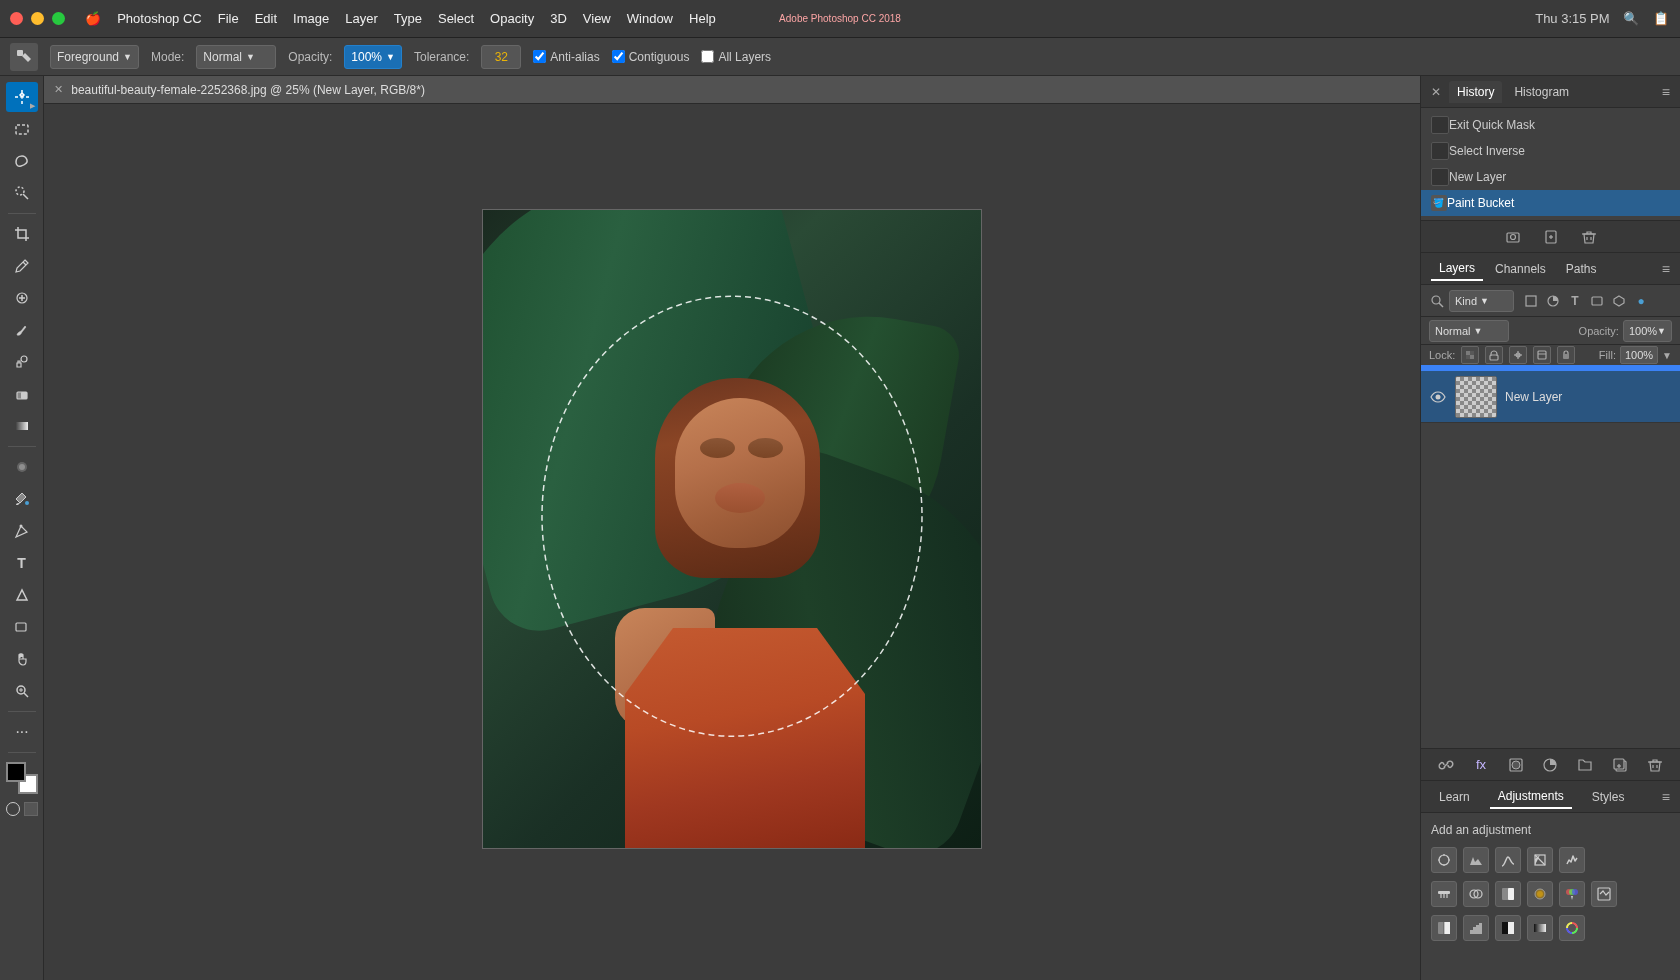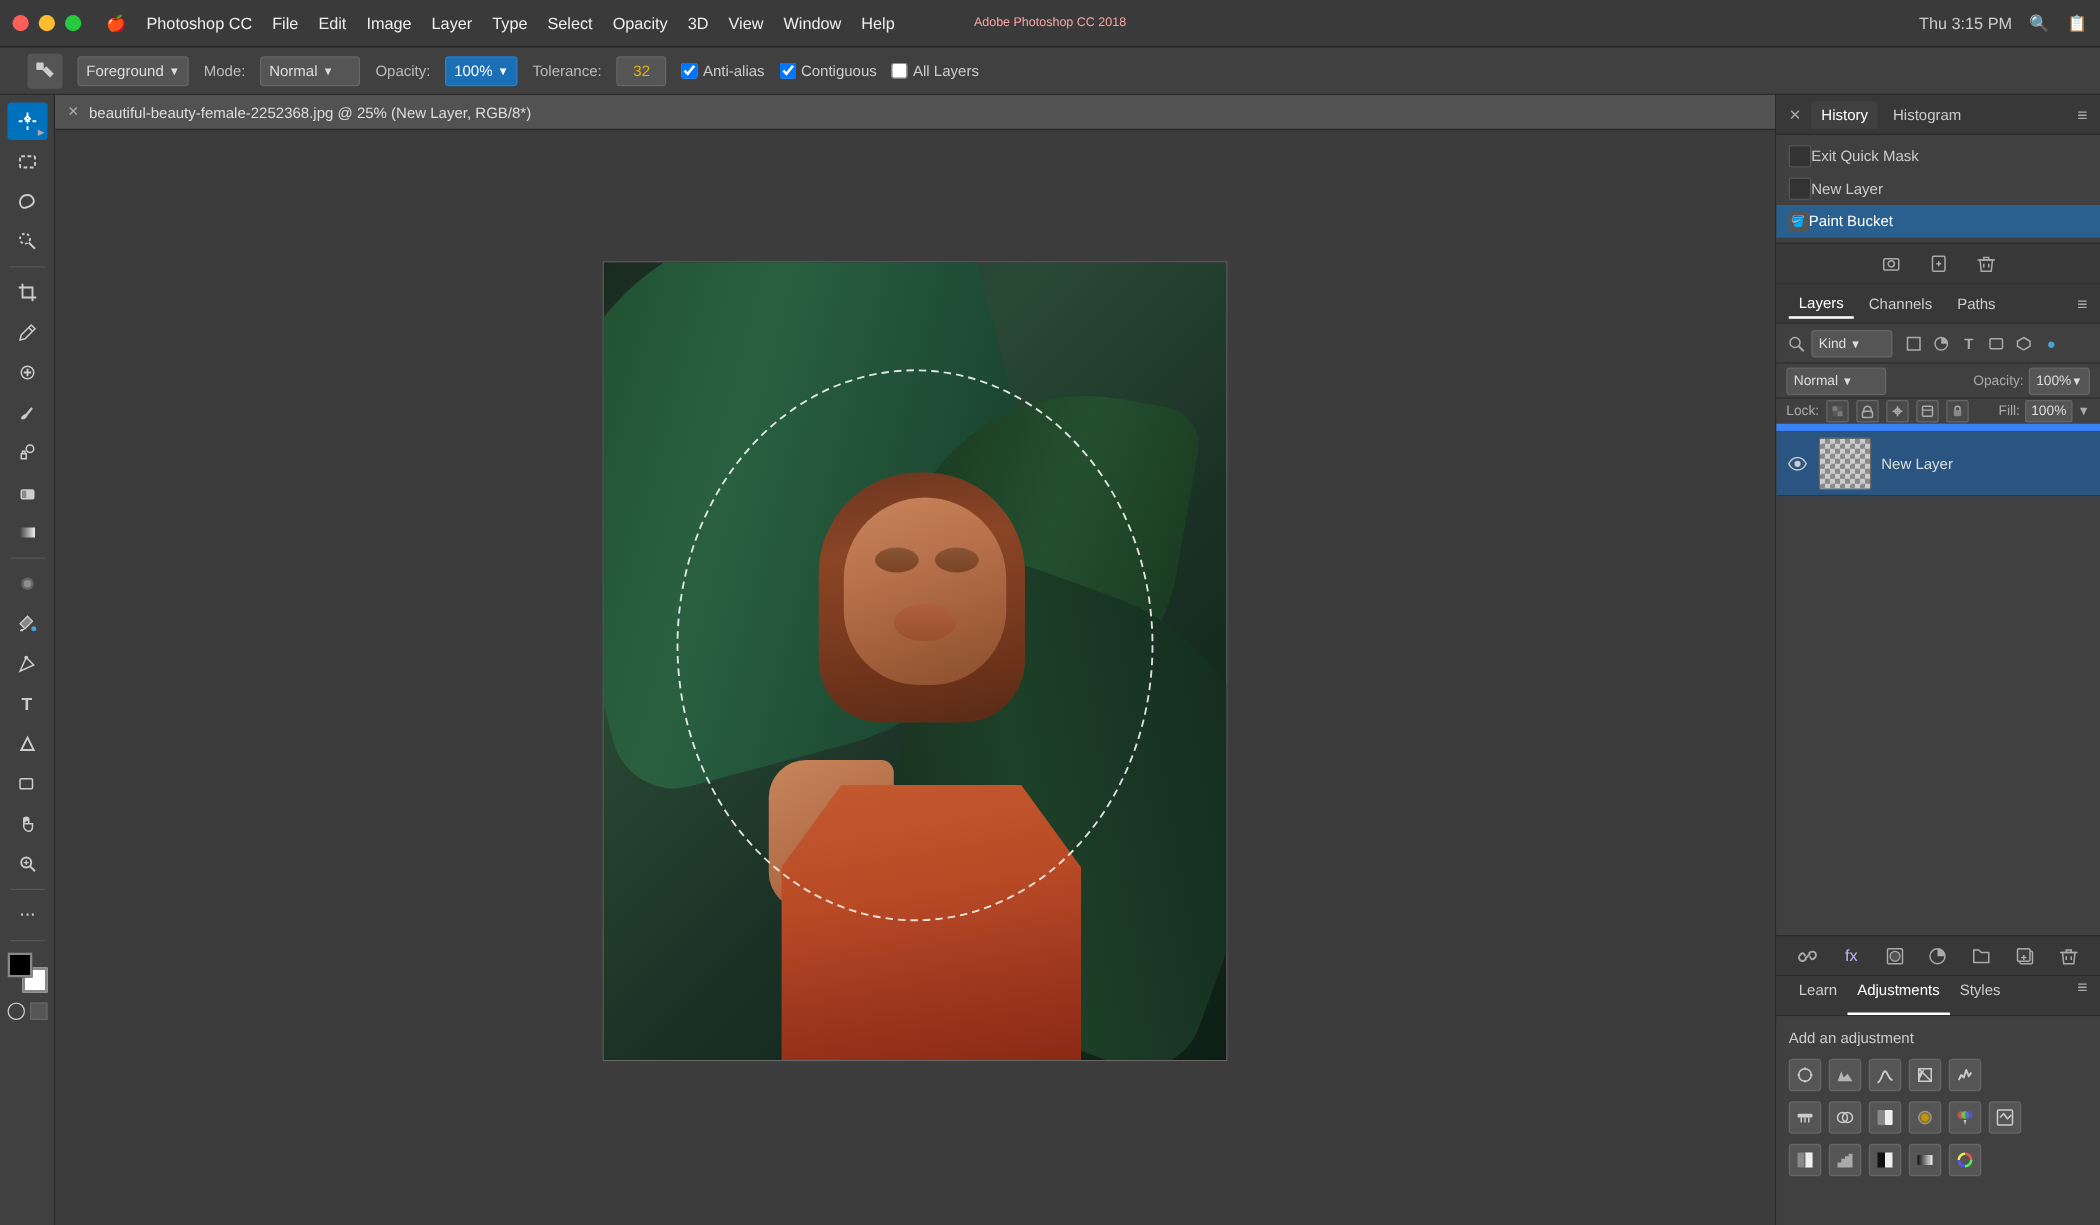--- a/index.html
+++ b/index.html
@@ -62,21 +62,21 @@
       font-size: 13px;
     }
 
     
     .options-bar {
       height: 38px;
       background: #404040;
       border-bottom: 1px solid #2a2a2a;
       display: flex;
       align-items: center;
-      padding: 0 22px;
+      padding: 0 10px;
       gap: 12px;
     }
     .options-bar .tool-icon-btn {
       width: 28px;
       height: 28px;
       background: #555;
       border-radius: 3px;
       display: flex;
       align-items: center;
       justify-content: center;
@@ -695,22 +695,23 @@
     .adjust-panel {
       height: 200px;
       border-top: 1px solid #2a2a2a;
       display: flex;
       flex-direction: column;
     }
     .adjust-header {
       height: 32px;
       background: #383838;
       display: flex;
+      align-items: center;
       padding: 0 10px;
-      gap: 0;
+      gap: 12px;
       border-bottom: 1px solid #2a2a2a;
     }
     .adjust-tab {
       font-size: 12px;
       color: #ccc;
       padding: 4px 8px;
       cursor: pointer;
     }
     .adjust-tab.active { color: #fff; border-bottom: 2px solid #fff; }
     .adjust-content {
@@ -1011,20 +1012,24 @@
         <span class="panel-tab">Histogram</span>
         <span class="panel-menu-btn">≡</span>
       </div>
       <div class="history-list">
         <div class="history-item">
           <div class="history-thumb"></div>
           <span>Exit Quick Mask</span>
         </div>
         <div class="history-item">
           <div class="history-thumb"></div>
+          <span>Select Inverse</span>
+        </div>
+        <div class="history-item">
+          <div class="history-thumb"></div>
           <span>New Layer</span>
         </div>
         <div class="history-item active">
           <div class="hist-icon">🪣</div>
           <span>Paint Bucket</span>
         </div>
       </div>
       <div class="history-actions">
         <div class="action-icon-btn" title="Create new snapshot">
           <svg width="16" height="16" viewBox="0 0 16 16" fill="none">

